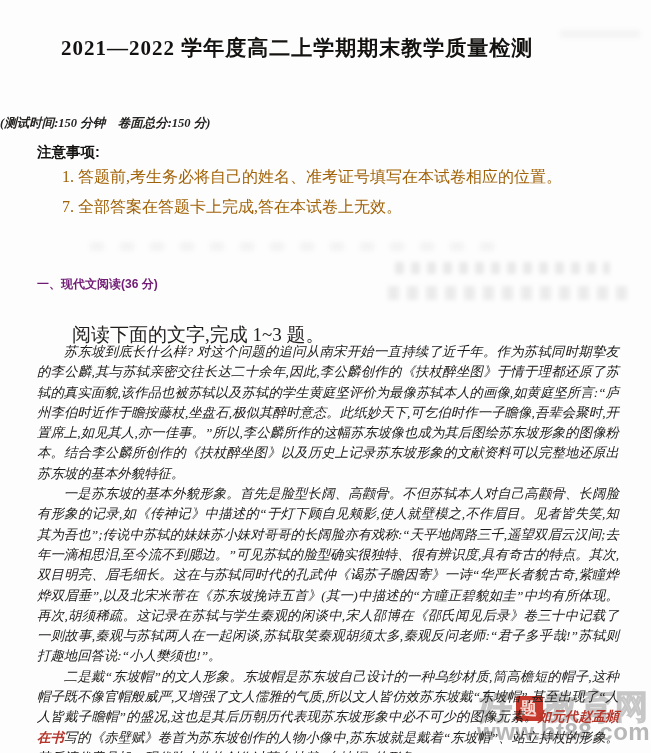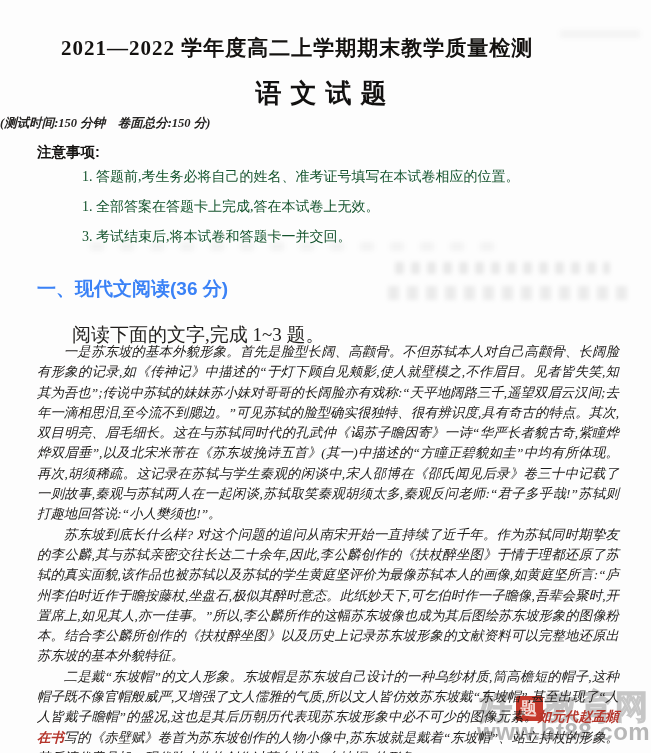--- a/index.html
+++ b/index.html
@@ -34,30 +34,29 @@
   }
   
   .notice-head{
     position:absolute;top:143px;left:37px;
     font-size:14.5px;font-weight:bold;
     font-family:"Liberation Sans", sans-serif;
     color:#141210;
   }
   .notice-list{position:absolute;top:169px;left:62px;width:560px;}
   .notice-item{
-    font-size:14px;line-height:16px;margin-bottom:14px;
-    color:#14532d;
-    margin-left:20px;
+    font-size:16px;line-height:16px;margin-bottom:14px;
+    color:#a16207;
   }
   
   .sec-heading{
     position:absolute;left:37px;
-    font-size:19px;font-weight:bold;
+    font-size:12px;font-weight:bold;
     font-family:"Liberation Sans", sans-serif;
-    color:#3b82f6;
+    color:#701a75;
   }
   .sec-1{top:276px;}
   .sec-2{top:299px;}
   .instruction{
     position:absolute;top:322px;left:72px;
     font-size:19px;color:#201e1c;
   }
   
   .passage{
     position:absolute;top:342px;left:37px;width:582px;
@@ -116,32 +115,30 @@
 
   <div class="noise noise-1"></div>
   <div class="noise noise-2"></div>
   <div class="noise noise-3"></div>
   <div class="noise noise-4"></div>
 
   <div class="watermark wm-logo"><span>好</span><span class="wm-seal">题</span><span>教育网</span></div>
   <div class="watermark wm-url">www.ht88.com</div>
 
   <div class="title">2021—2022 学年度高二上学期期末教学质量检测</div>
-  <div class="subtitle">语文试题</div>
   <div class="meta">(测试时间:150 分钟　卷面总分:150 分)</div>
 
   <div class="notice-head">注意事项:</div>
   <div class="notice-list">
     <div class="notice-item">1. 答题前,考生务必将自己的姓名、准考证号填写在本试卷相应的位置。</div>
-    <div class="notice-item">1. 全部答案在答题卡上完成,答在本试卷上无效。</div>
-    <div class="notice-item">3. 考试结束后,将本试卷和答题卡一并交回。</div>
+    <div class="notice-item">7. 全部答案在答题卡上完成,答在本试卷上无效。</div>
   </div>
 
   <div class="sec-heading sec-1">一、现代文阅读(36 分)</div>
   <div class="instruction">阅读下面的文字,完成 1~3 题。</div>
 
   <div class="passage">
+    <p>苏东坡到底长什么样? 对这个问题的追问从南宋开始一直持续了近千年。作为苏轼同时期挚友的李公麟,其与苏轼亲密交往长达二十余年,因此,李公麟创作的《扶杖醉坐图》于情于理都还原了苏轼的真实面貌,该作品也被苏轼以及苏轼的学生黄庭坚评价为最像苏轼本人的画像,如黄庭坚所言:“庐州李伯时近作于瞻按藤杖,坐盘石,极似其醉时意态。此纸妙天下,可乞伯时作一子瞻像,吾辈会聚时,开置席上,如见其人,亦一佳事。”所以,李公麟所作的这幅苏东坡像也成为其后图绘苏东坡形象的图像粉本。结合李公麟所创作的《扶杖醉坐图》以及历史上记录苏东坡形象的文献资料可以完整地还原出苏东坡的基本外貌特征。</p>
     <p>一是苏东坡的基本外貌形象。首先是脸型长阔、高颧骨。不但苏轼本人对自己高颧骨、长阔脸有形象的记录,如《传神记》中描述的“于灯下顾自见颊影,使人就壁模之,不作眉目。见者皆失笑,知其为吾也”;传说中苏轼的妹妹苏小妹对哥哥的长阔脸亦有戏称:“天平地阔路三千,遥望双眉云汉间;去年一滴相思泪,至今流不到腮边。”可见苏轼的脸型确实很独特、很有辨识度,具有奇古的特点。其次,双目明亮、眉毛细长。这在与苏轼同时代的孔武仲《谒苏子瞻因寄》一诗“华严长者貌古奇,紫瞳烨烨双眉垂”,以及北宋米芾在《苏东坡挽诗五首》(其一)中描述的“方瞳正碧貌如圭”中均有所体现。再次,胡须稀疏。这记录在苏轼与学生秦观的闲谈中,宋人邵博在《邵氏闻见后录》卷三十中记载了一则故事,秦观与苏轼两人在一起闲谈,苏轼取笑秦观胡须太多,秦观反问老师:“君子多乎哉!”苏轼则打趣地回答说:“小人樊须也!”。</p>
-    <p>苏东坡到底长什么样? 对这个问题的追问从南宋开始一直持续了近千年。作为苏轼同时期挚友的李公麟,其与苏轼亲密交往长达二十余年,因此,李公麟创作的《扶杖醉坐图》于情于理都还原了苏轼的真实面貌,该作品也被苏轼以及苏轼的学生黄庭坚评价为最像苏轼本人的画像,如黄庭坚所言:“庐州李伯时近作于瞻按藤杖,坐盘石,极似其醉时意态。此纸妙天下,可乞伯时作一子瞻像,吾辈会聚时,开置席上,如见其人,亦一佳事。”所以,李公麟所作的这幅苏东坡像也成为其后图绘苏东坡形象的图像粉本。结合李公麟所创作的《扶杖醉坐图》以及历史上记录苏东坡形象的文献资料可以完整地还原出苏东坡的基本外貌特征。</p>
     <p><span>二是戴“东坡帽”的文人形象。东坡帽是苏东坡自己设计的一种乌纱材质,筒高檐短的帽子,这种帽子既不像官帽般威严,又增强了文人儒雅的气质,所以文人皆仿效苏东坡戴“东坡帽”,甚至出现了“人人皆戴子瞻帽”的盛况,这也是其后历朝历代表现苏东坡形象中必不可少的图像元素。</span><span class="red-ink">如元代赵孟頫在书</span><span>写的《赤壁赋》卷首为苏东坡创作的人物小像中,苏东坡就是戴着“东坡帽”、站立持杖的形象。其后清代费丹旭、现代陈少梅均创作过苏东坡戴“东坡帽”的形象。</span></p>
   </div>
 
 </div>
 
 </body></html>

